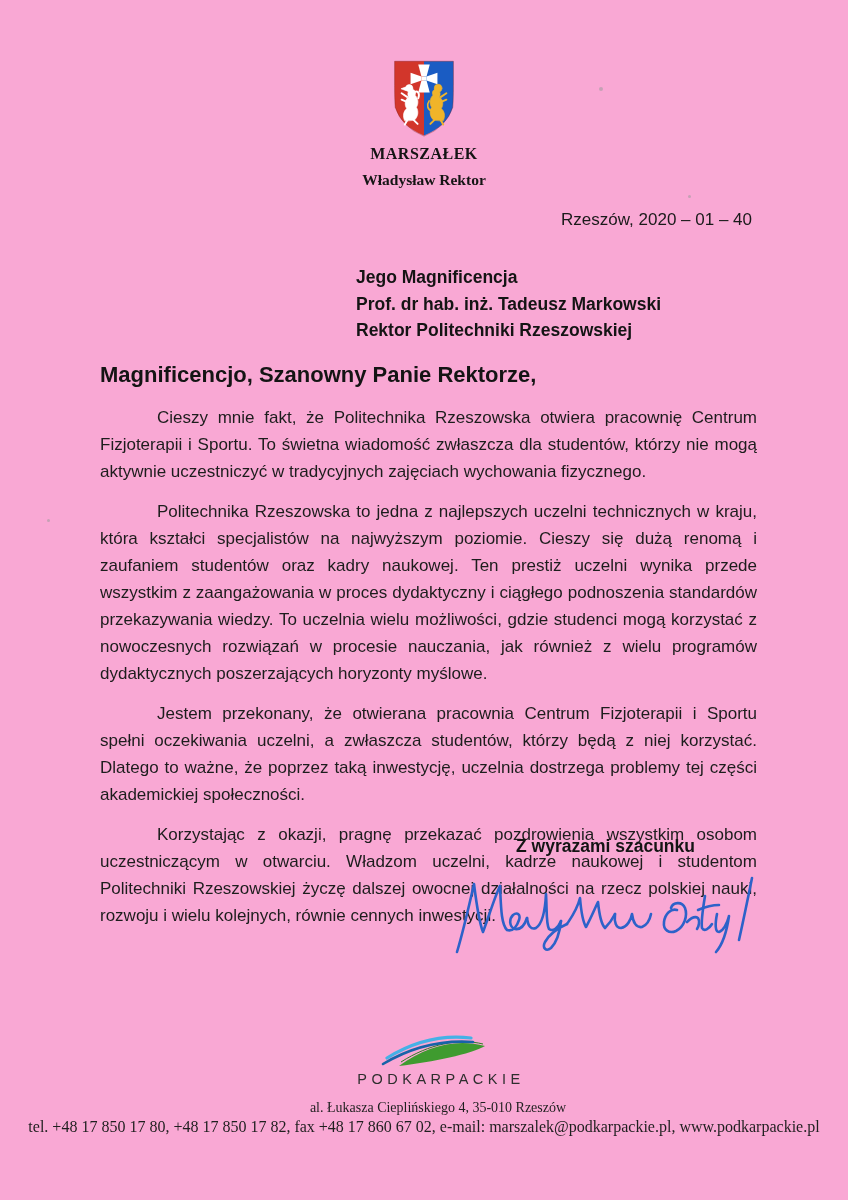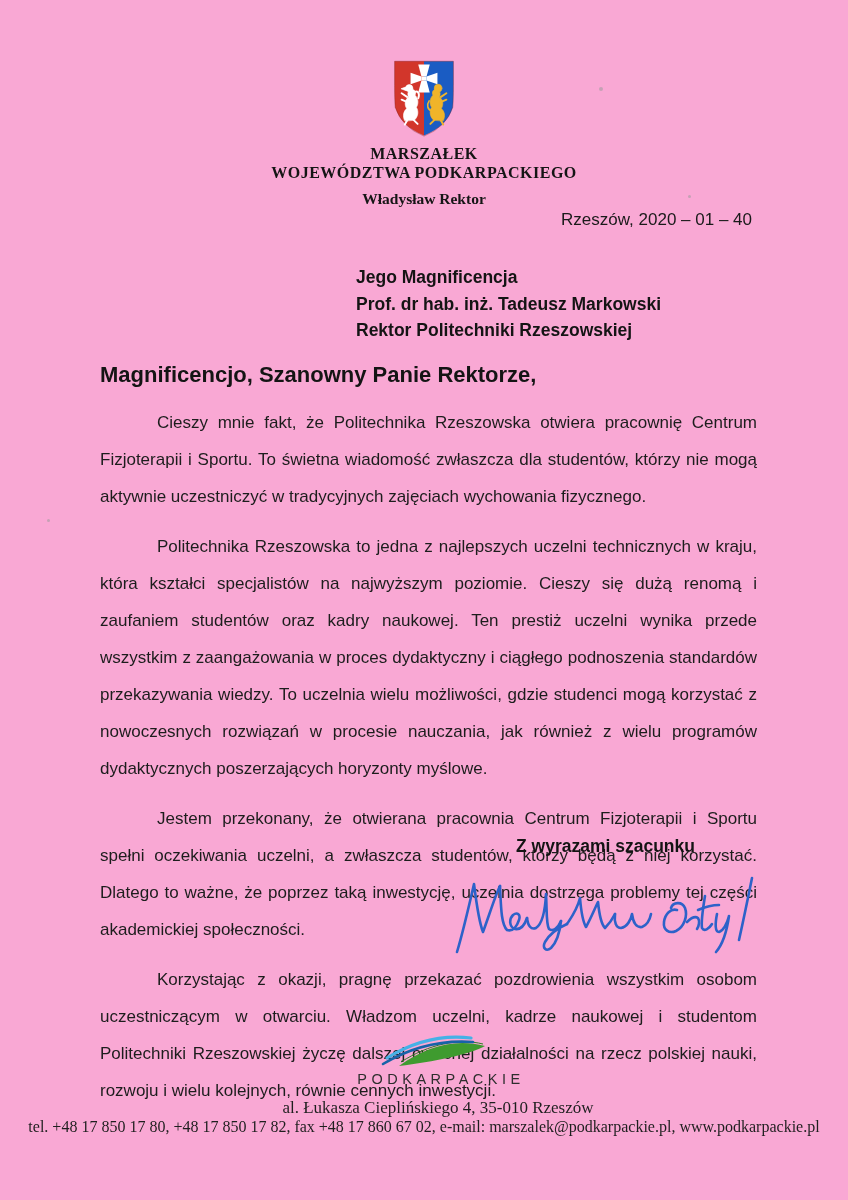--- a/index.html
+++ b/index.html
@@ -43,21 +43,21 @@
   }
 
   .salutation {
     position:absolute; top:362px; left:100px;
     font-weight:bold; font-size:22px; color:#141414;
   }
 
   
   .body-text {
     position:absolute; top:404px; left:100px; width:657px;
-    font-size:17px; line-height:37px;
+    font-size:17px; line-height:27px;
     text-align:justify; color:#1d1d1d;
   }
   .body-text p { text-indent:57px; margin:0 0 13px 0; }
 
   .closing {
     position:absolute; top:836px; left:508px;
     font-weight:bold; font-size:17.5px; color:#141414;margin-left:8px;
   }
 
   .signature { position:absolute; top:866px; left:443px; }
@@ -72,21 +72,21 @@
     display:block; margin-top:1px; margin-left:10px;
     font-size:14.5px; letter-spacing:4.5px;
     color:#2e2e2e; font-weight:500;
   }
   .footer-address {
     position:absolute; top:1098px; left:0; width:100%;
     text-align:center;
     font-family:"Liberation Serif", serif;
     color:#1f1f1f;
   }
-  .footer-address .line1 { font-size:17px; line-height:19px;padding-left:28px; }
+  .footer-address .line1 { font-size:14px; line-height:19px;padding-left:28px; }
   .footer-address .line2 { font-size:16px;  line-height:19px; }
 
   
   .speck { position:absolute; background:#9a9a9a; border-radius:50%; opacity:.55; }
 </style>
 </head>
 <body>
 
 <div class="page">
 
@@ -116,21 +116,20 @@
 
       <g fill="#f0b429" stroke="#f0b429" stroke-linecap="round">
         <path d="M80 95 C84 88 82 80 77 76 C81 70 80 62 74 58 C77 52 74 46 69 46 C64 46 62 50 64 55 C59 60 58 68 62 74 C58 80 59 89 65 94 Z" stroke-width="1"></path>
         <circle cx="72" cy="44" r="6"></circle>
         <path d="M76 58 L85 52 M76 66 L85 62" fill="none" stroke-width="3"></path>
         <path d="M66 94 L60 100 M76 94 L80 101" fill="none" stroke-width="3"></path>
         <path d="M63 80 C55 78 54 70 58 64" fill="none" stroke-width="2.5"></path>
       </g>
     </svg>
     <div class="lh-title">MARSZAŁEK</div>
-    <div class="lh-title">WOJEWÓDZTWA PODKARPACKIEGO</div>
     <div class="lh-name">Władysław Rektor</div>
   </div>
 
   <div class="dateline">Rzeszów, 2020 – 01 – 40</div>
 
   <div class="recipient">
     <div>Jego Magnificencja</div>
     <div>Prof. dr hab. inż. Tadeusz Markowski</div>
     <div>Rektor Politechniki Rzeszowskiej</div>
   </div>

